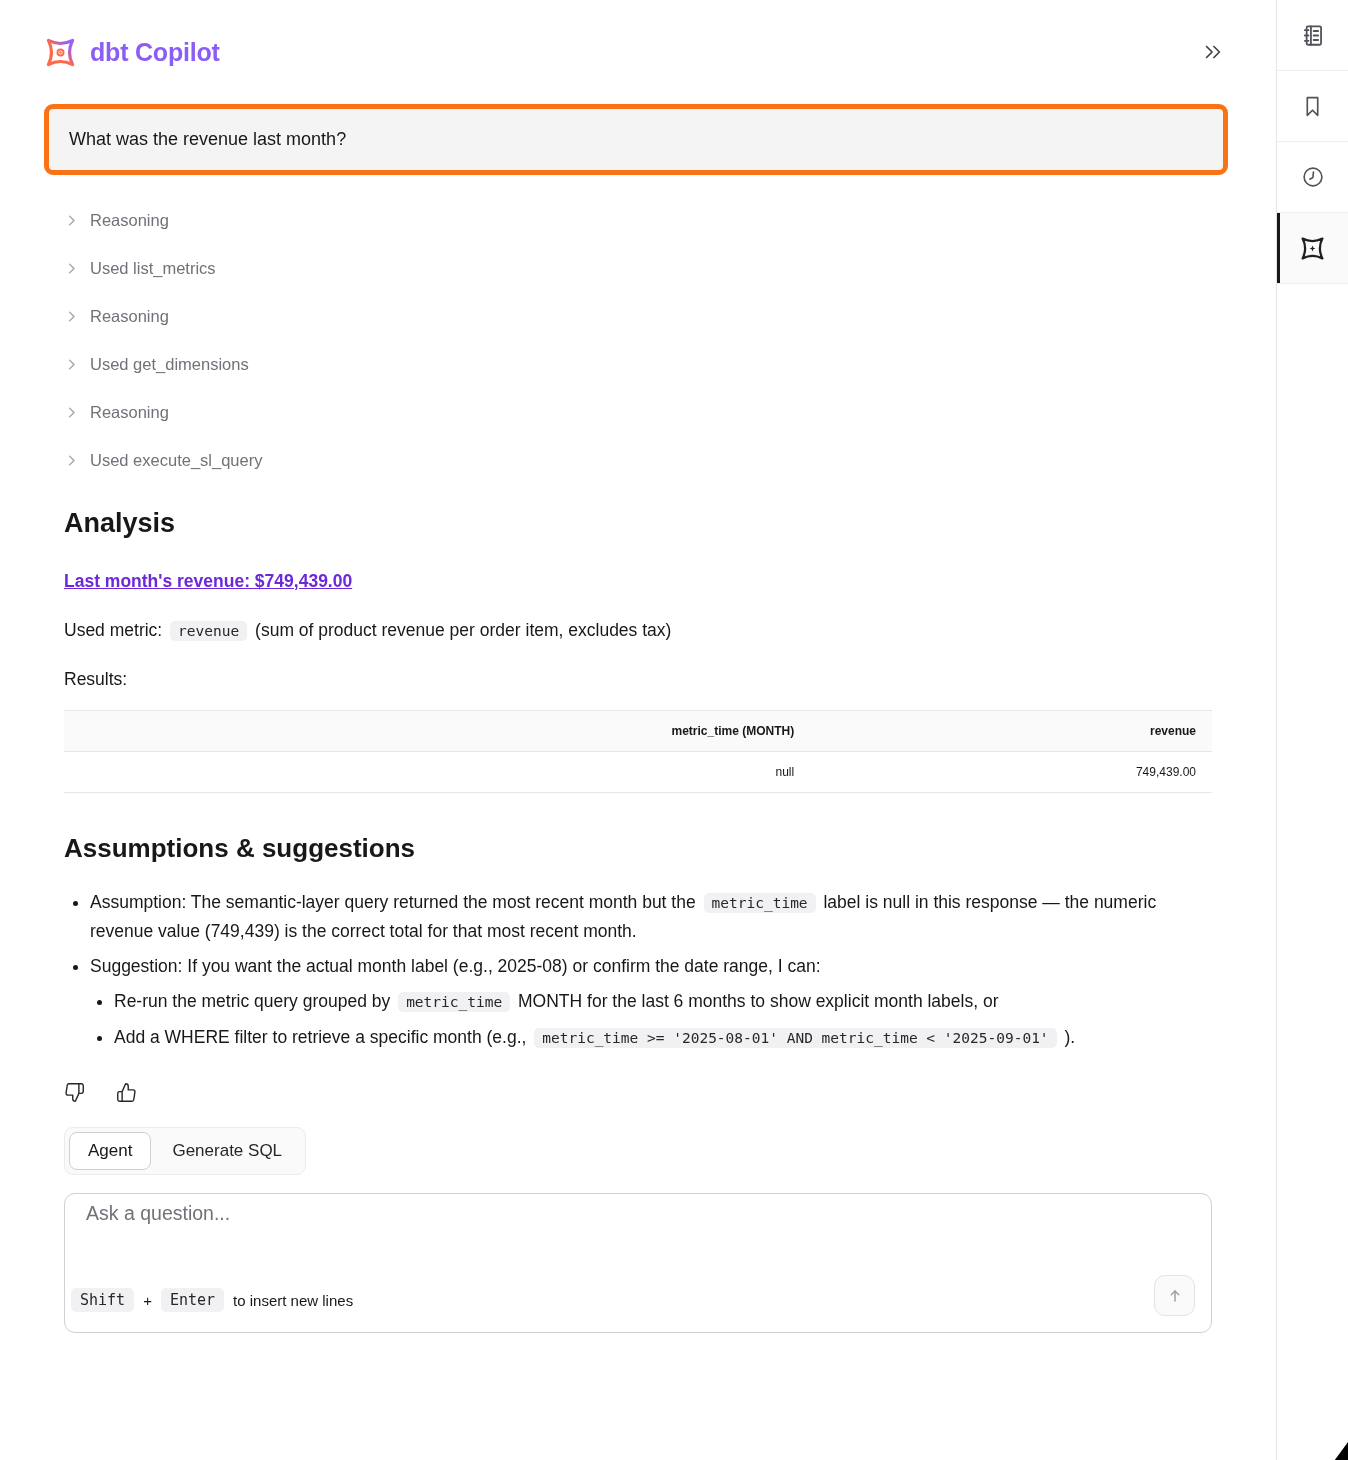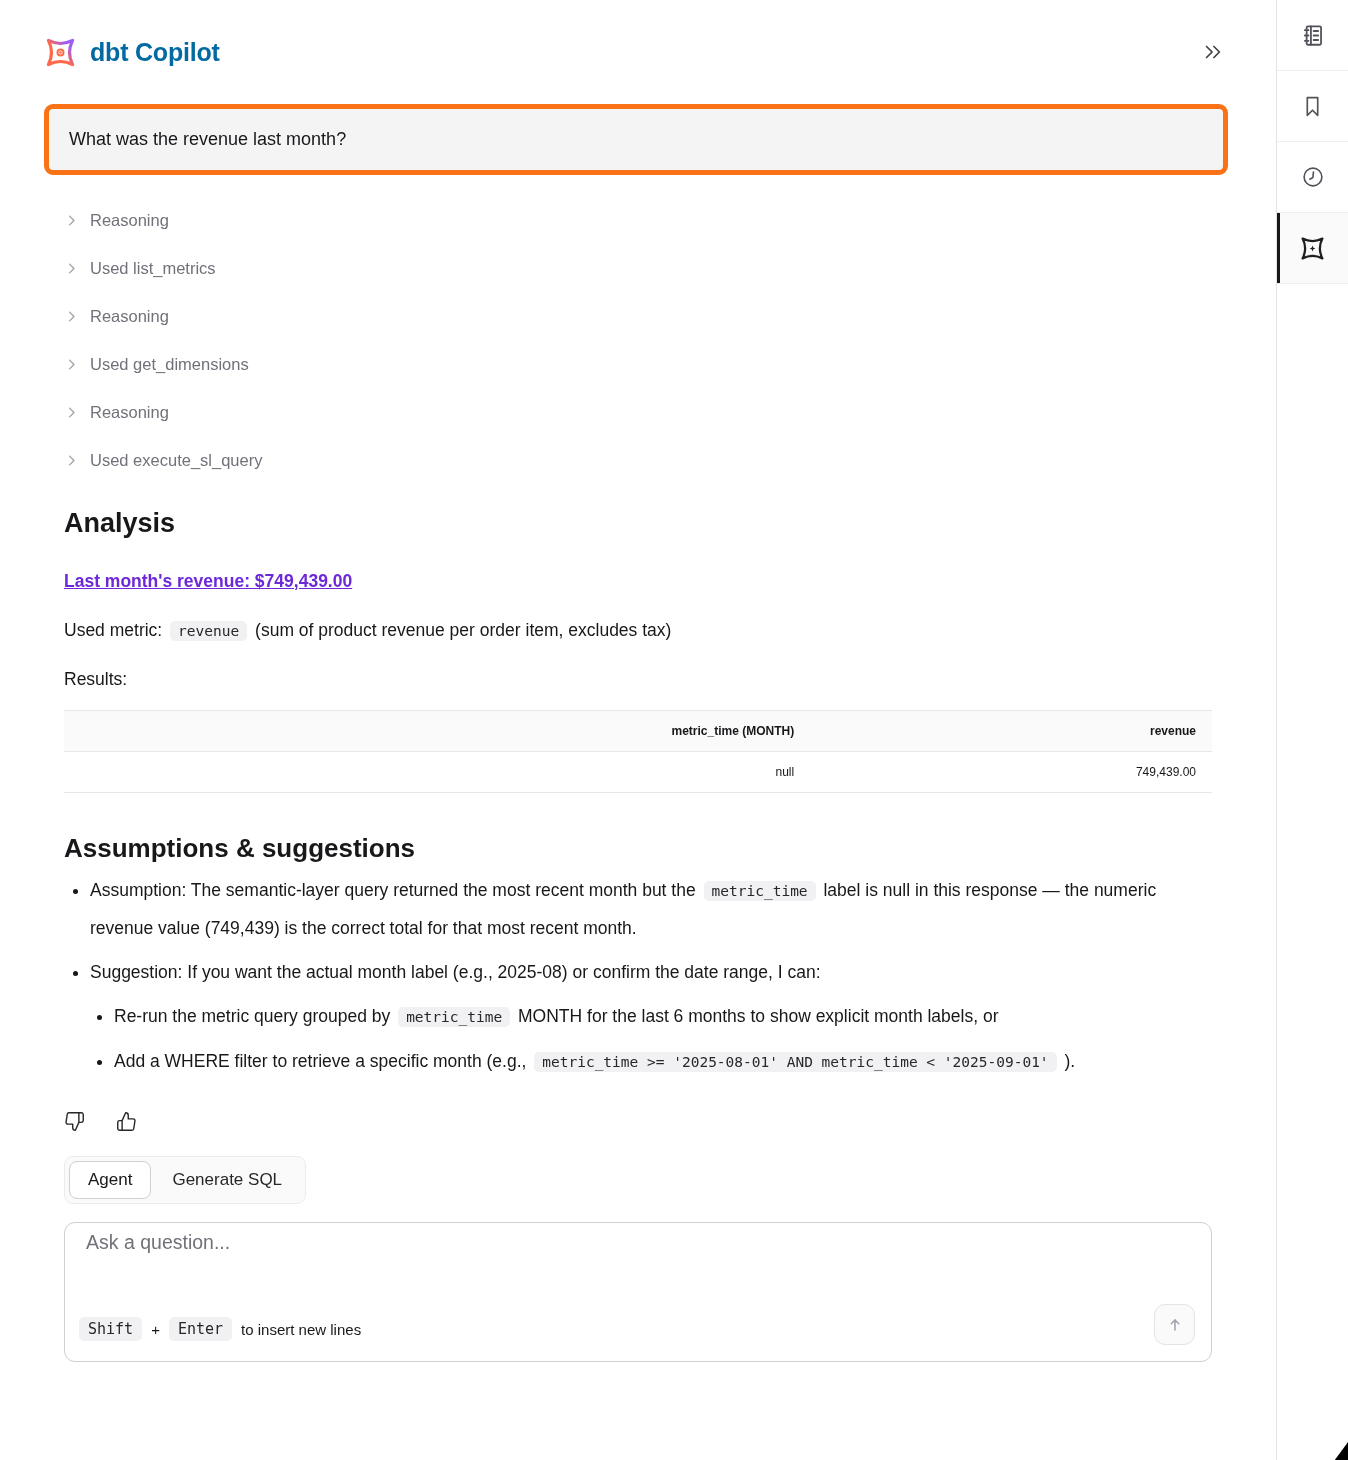--- a/index.html
+++ b/index.html
@@ -10,21 +10,21 @@
     font-family: "Liberation Sans", sans-serif;
     color: #1b1b1f;
     overflow: hidden;
     position: relative;
   }
   .app { display: flex; height: 100%; }
   .main { flex: 1; min-width: 0; padding: 0 48px 0 44px; }
 
   
   .header { display: flex; align-items: center; gap: 13px; margin-top: 28px; height: 48px; }
-  .title { font-size: 25px; font-weight: 700; letter-spacing: -0.2px; color: #0369a1; }
+  .title { font-size: 25px; font-weight: 700; letter-spacing: -0.2px; color: #8b5cf6; }
   .collapse-btn { margin-left: auto; display: flex; align-items: center; cursor: pointer; padding: 4px; }
 
   
   .question {
     margin-top: 28px; background: #f4f4f5; border: 5px solid #f97316;
     border-radius: 9px; padding: 20px 20px; font-size: 18px; color: #18181b;
   }
 
   .content { margin: 0 16px 0 20px; }
 
@@ -49,21 +49,21 @@
   table.results thead tr { background: #fafafa; }
   table.results th {
     font-weight: 700; text-align: right; padding: 13px 16px;
     border-top: 1px solid #e7e7e9; border-bottom: 1px solid #e7e7e9; color: #18181b;
   }
   table.results td { text-align: right; padding: 13px 16px; border-bottom: 1px solid #e7e7e9; color: #18181b; }
   table.results th:first-child, table.results td:first-child { width: 65%; }
 
   h2.section { font-size: 26px; font-weight: 700; margin: 40px 0 0; color: #18181b; }
 
-  .bullets { margin-top: 8px; font-size: 17.5px; line-height: 37px; color: #18181b; }
+  .bullets { margin-top: 24px; font-size: 17.5px; line-height: 28px; color: #18181b; }
   .bullets ul { margin: 0; padding-left: 26px; list-style-type: disc; }
   .bullets ul ul { padding-left: 24px; margin-top: 7px; }
   .bullets ul ul li { list-style-type: disc; }
   .bullets li { margin-top: 7px; }
   .bullets li:first-child { margin-top: 0; }
 
   
   .feedback { margin-top: 30px; display: flex; align-items: center; gap: 31px; }
   .feedback .fb-btn { cursor: pointer; display: flex; }
 
@@ -86,21 +86,21 @@
     margin-top: 18px; position: relative; height: 140px;
     border: 1px solid #cfcfd4; border-radius: 11px; background: #fff;
   }
   .composer textarea {
     position: absolute; top: 8px; left: 21px; right: 21px; height: 56px;
     border: none; outline: none; resize: none; background: transparent;
     font-family: Liberation Sans, sans-serif; font-size: 19.5px; color: #ef4444; padding: 0;
     width: calc(100% - 42px);
   }
   .composer textarea::placeholder { color: #71717a; opacity: 1; }
-  .composer-hint { position: absolute; left: 14px; bottom: 20px; display: flex; align-items: center; gap: 9px; }
+  .composer-hint { position: absolute; left: 6px; bottom: 20px; display: flex; align-items: center; gap: 9px; }
   .key-chip {
     font-family: "DejaVu Sans Mono", "Liberation Mono", monospace; font-size: 15px;
     background: #f1f1f3; border-radius: 5px; padding: 3px 9px; color: #27272a;
   }
   .hint-plus { font-size: 15px; color: #18181b; }
   .hint-text { font-size: 15px; color: #18181b; }
   .send-btn {
     position: absolute; right: 16px; bottom: 16px; width: 41px; height: 41px;
     border: 1px solid #e4e4e7; background: #fafafa; border-radius: 11px;
     display: flex; align-items: center; justify-content: center; cursor: pointer;

